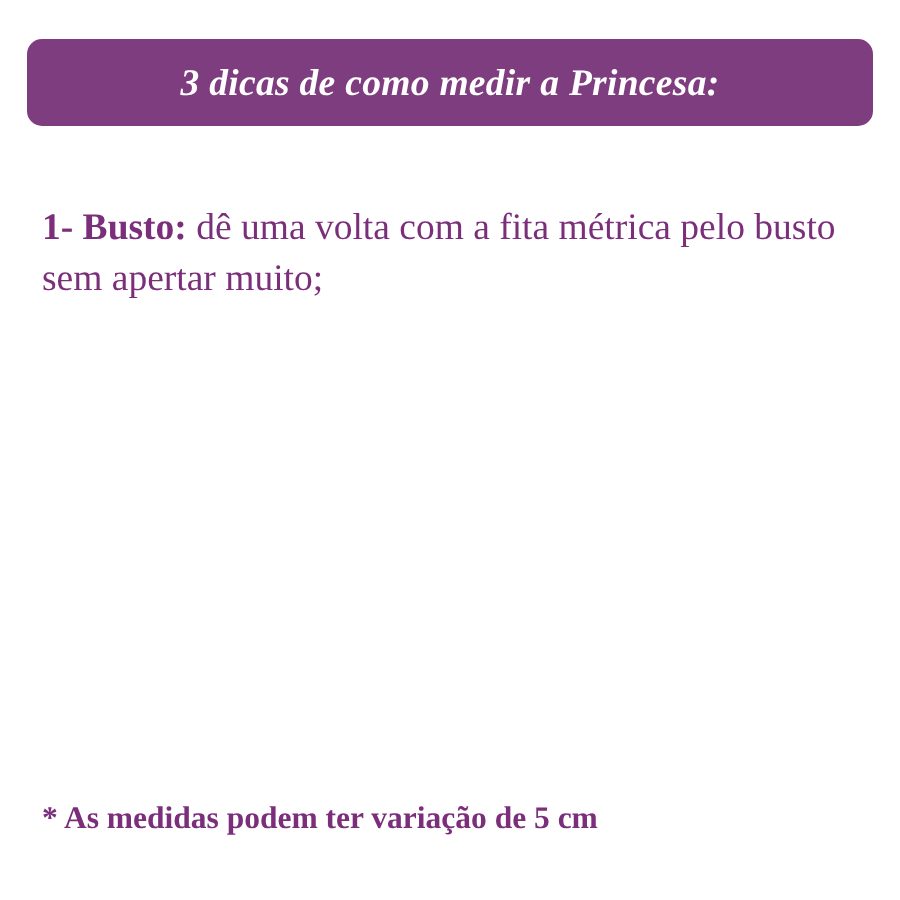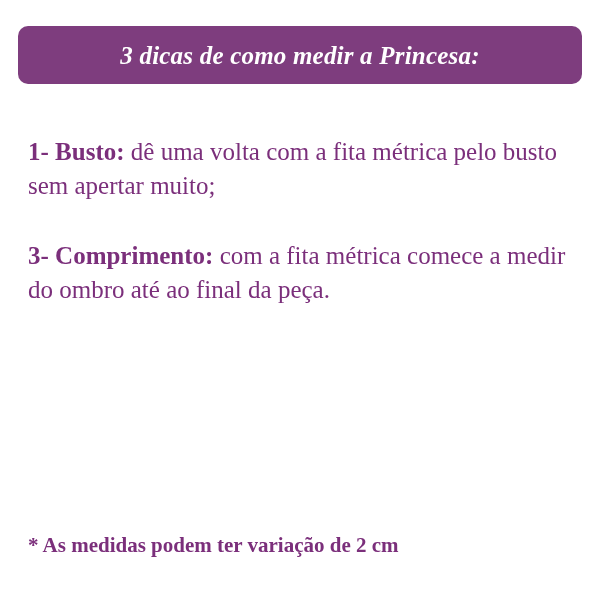--- a/index.html
+++ b/index.html
@@ -85,19 +85,18 @@
 
   <div class="header-banner">
     <div class="header-title">3 dicas de como medir a Princesa:</div>
   </div>
 
   <div class="tips">
 
     <p class="tip"><span class="lead">1- Busto:</span><span class="body"> dê uma volta com a fita métrica pelo busto sem apertar muito;</span></p>
 
 
-    <p class="tip"><span class="lead">3- Comprimento:</span><span class="body"> com a fita métrica comece a medir do ombro até ao final da peça.</span></p>
 
   </div>
 
-  <div class="footnote">* As medidas podem ter variação de 2 cm</div>
+  <div class="footnote">* As medidas podem ter variação de 5 cm</div>
 
 </div>
 
 </body></html>

